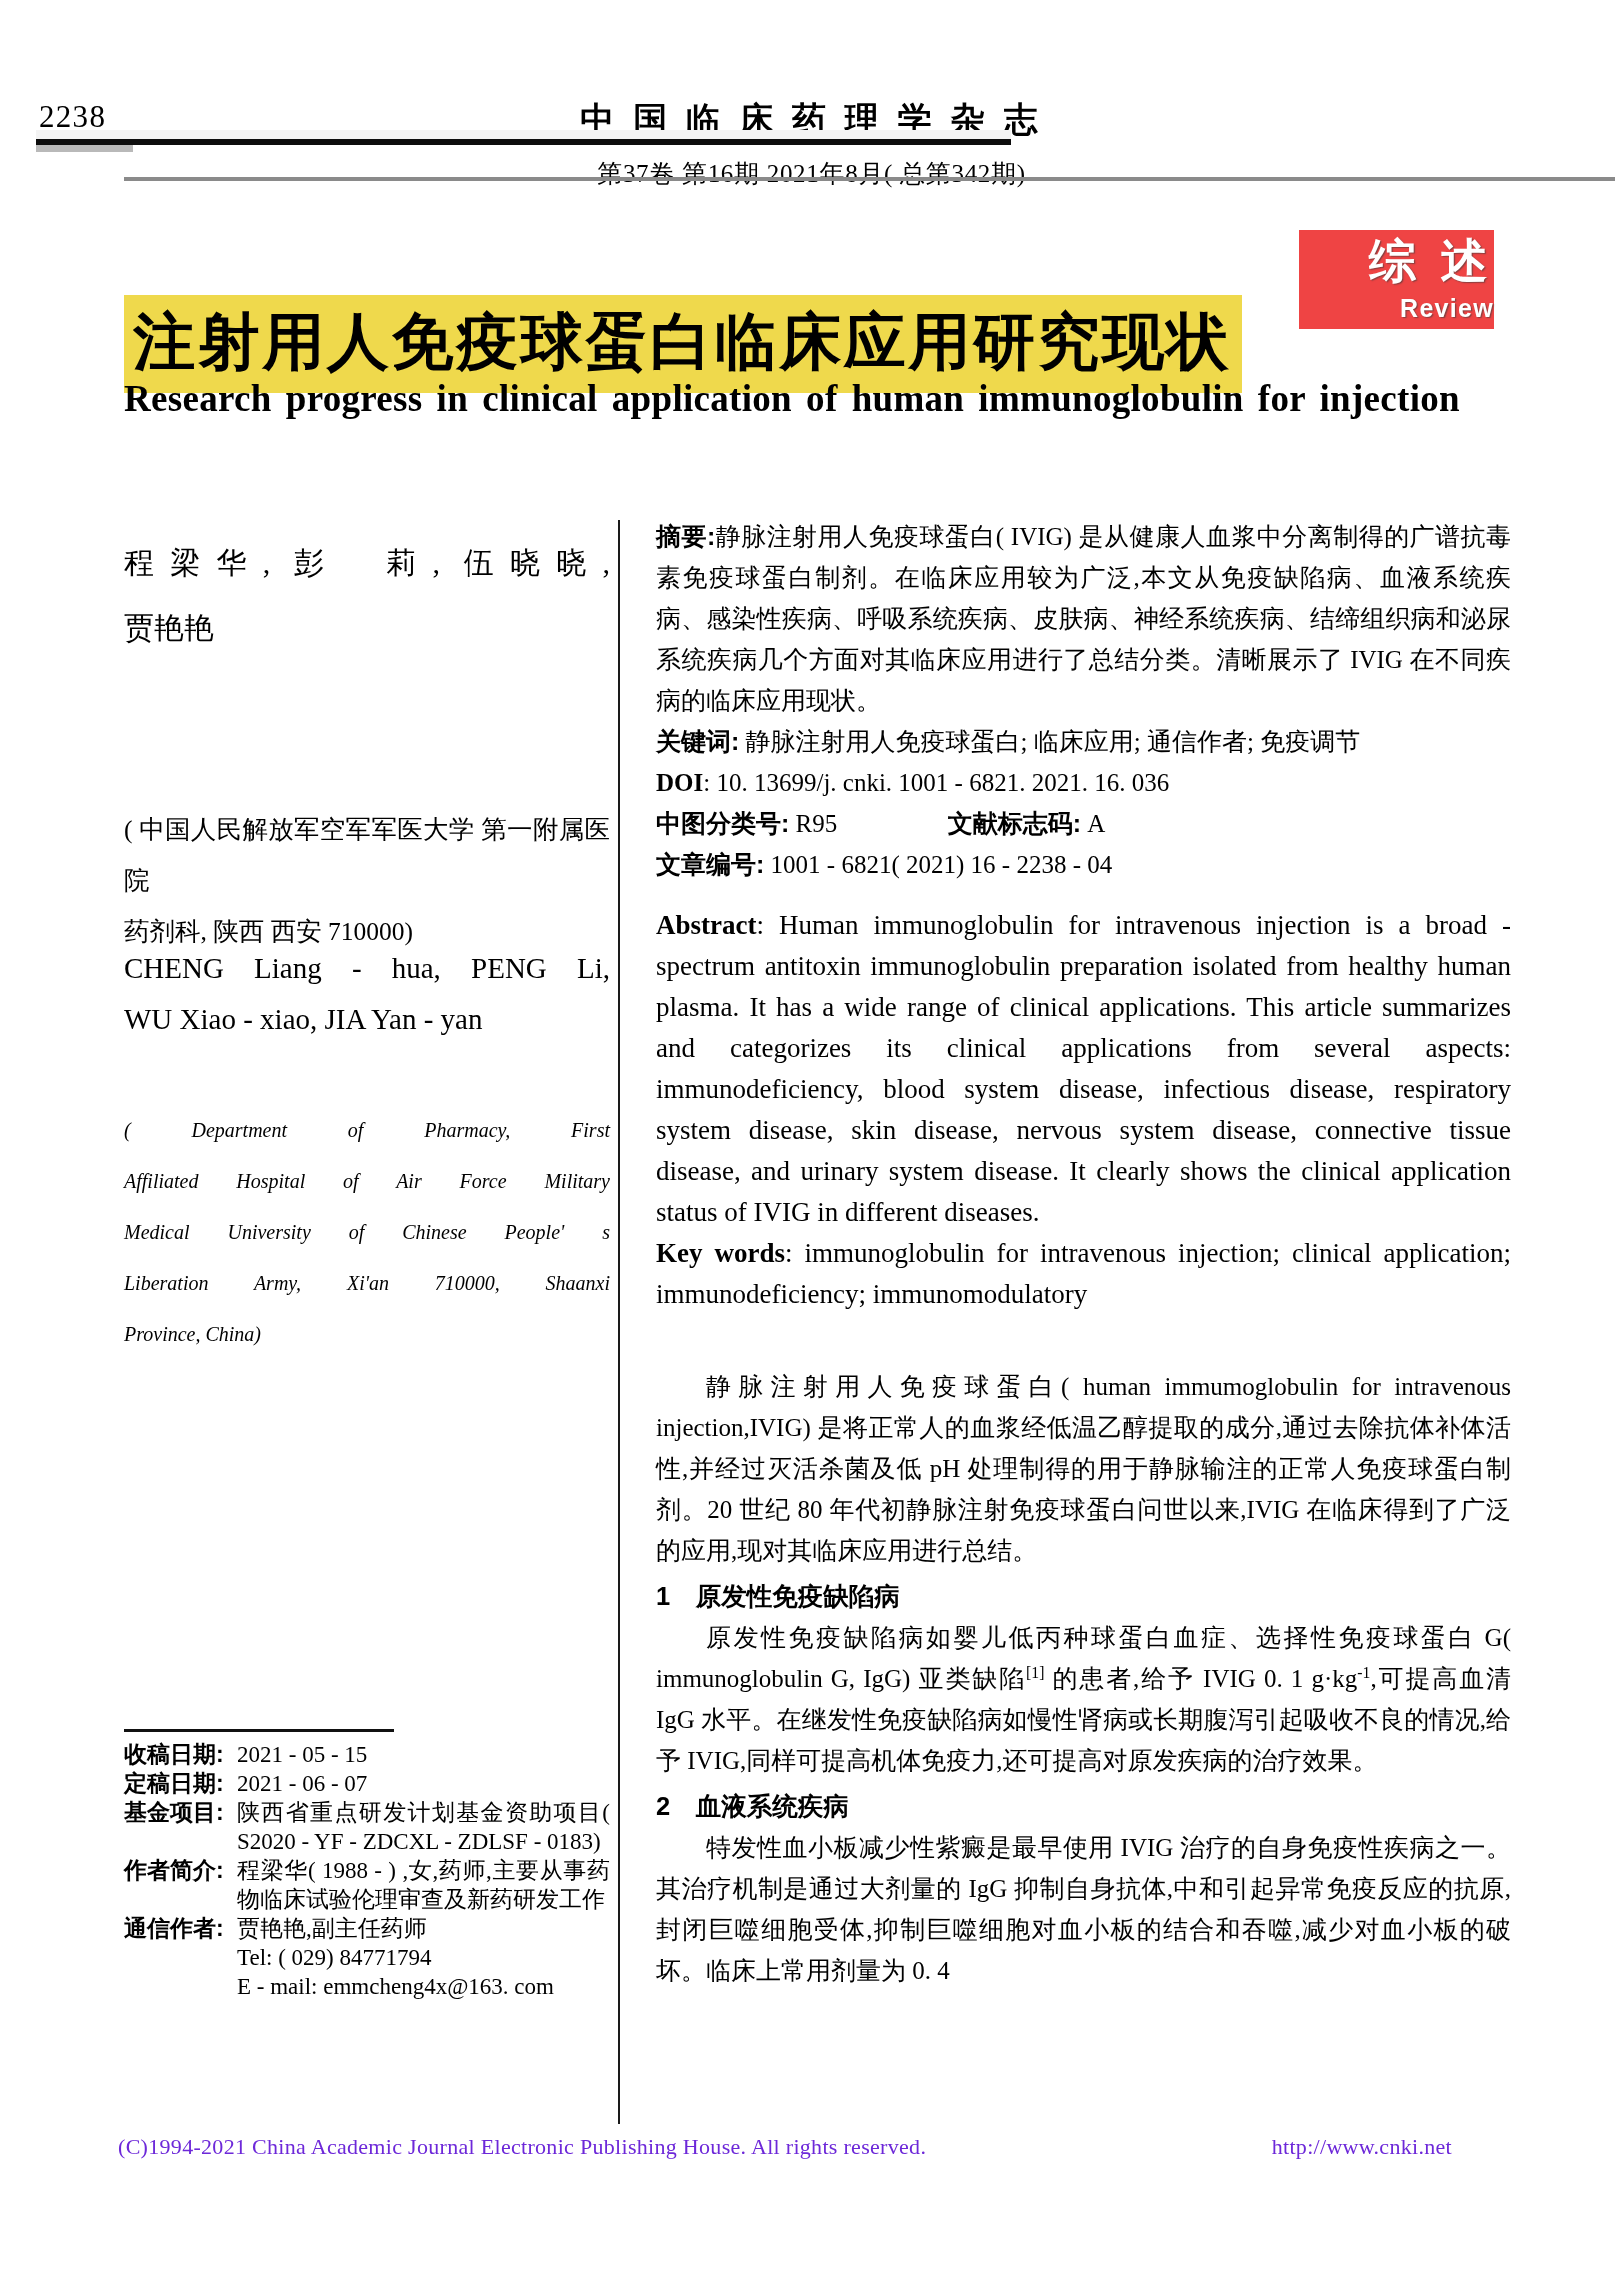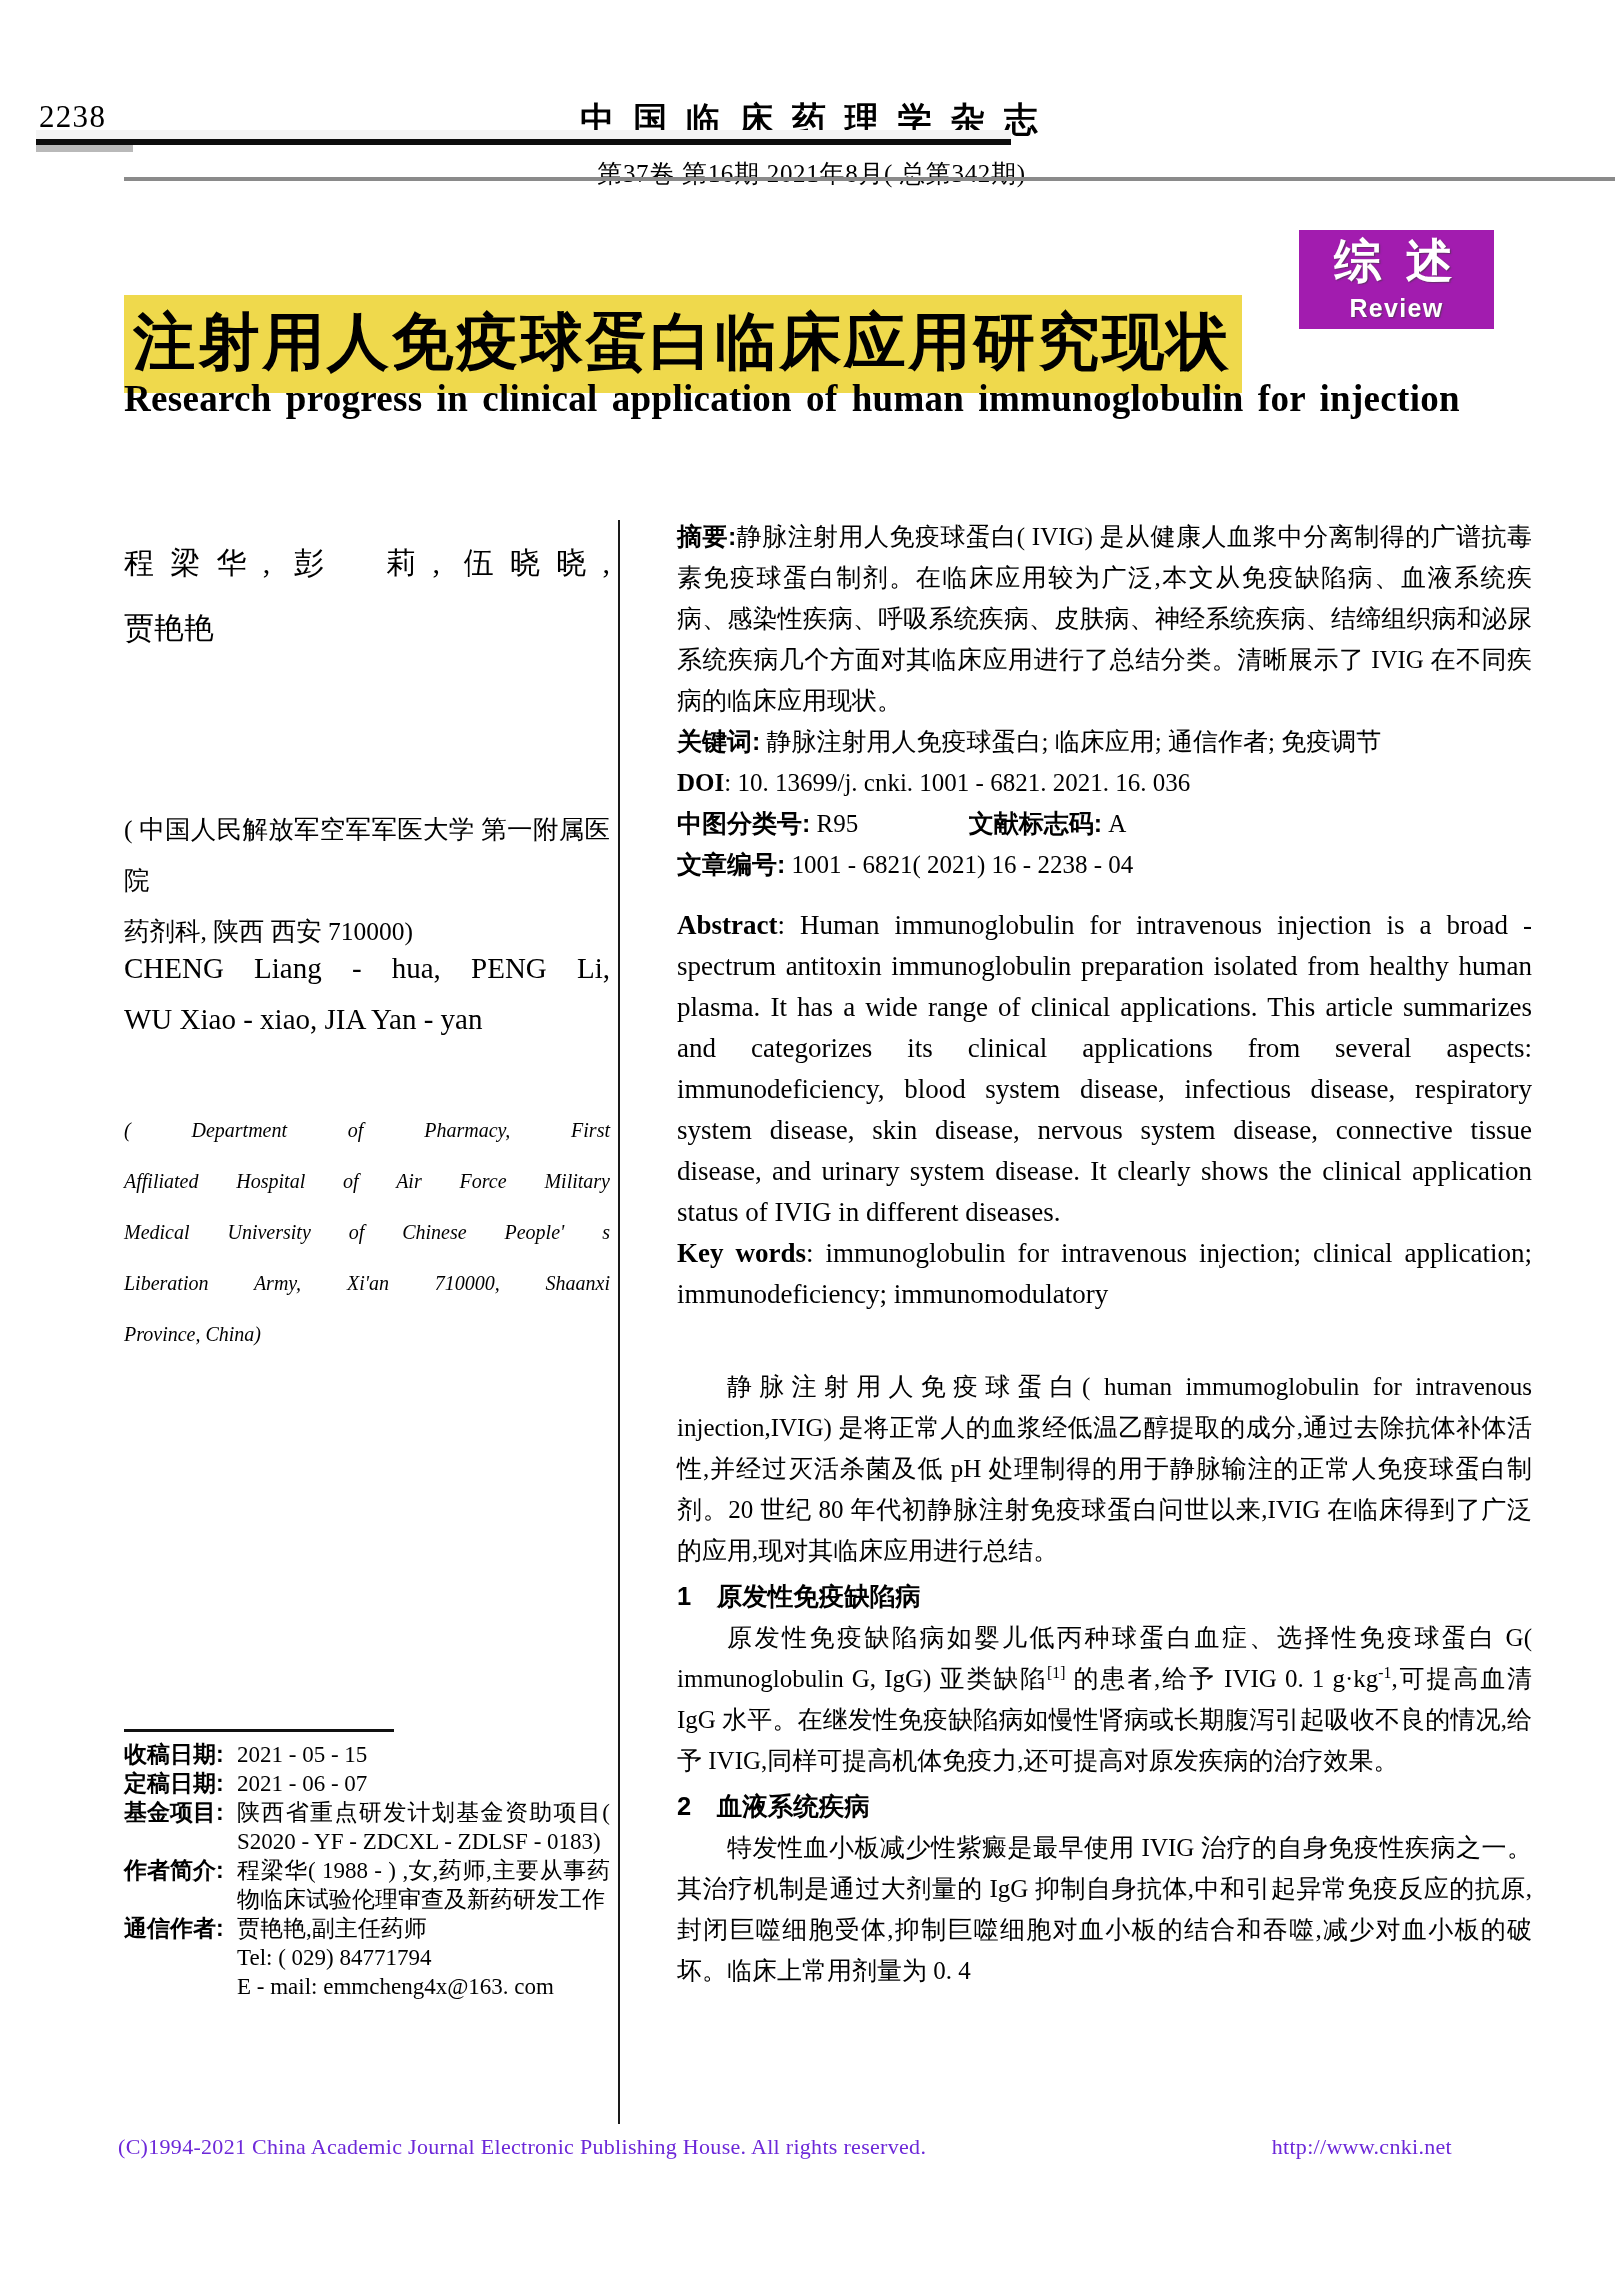--- a/index.html
+++ b/index.html
@@ -28,21 +28,21 @@
   .hdr-tab  { position: absolute; left: 36px; top: 145px; width: 97px; height: 7.2px; background: #b9b9b9; }
   .issue {
     position: absolute; left: 0; right: 0; top: 157px;
     text-align: center; font-size: 25px; letter-spacing: 0.7px;
   }
   .hdr-gray-rule { position: absolute; left: 124px; top: 177px; width: 1491px; height: 3.9px; background: #8a8a8a; }
 
   
   .badge {
     position: absolute; left: 1299px; top: 230px; width: 195px; height: 99px;
-    background: #a21caf; text-align: center; color: #ffffff;
+    background: #ef4444; text-align: right; color: #ffffff;
   }
   .badge-cn {
     font-size: 47px; font-weight: bold; line-height: 63px;
     letter-spacing: 6.5px; text-shadow: 1.3px 1.3px 1.3px rgba(60,60,60,.6);
   }
   .badge-en {
     font-family: "Liberation Sans", "DejaVu Sans", sans-serif;
     font-size: 25px; font-weight: bold; line-height: 29px; margin-top: 1.3px;
     letter-spacing: 1.3px; text-shadow: 1.3px 1.3px 1.3px rgba(60,60,60,.6);
   }
@@ -76,21 +76,21 @@
 
   .fn-rule { position: absolute; left: 124px; top: 1729px; width: 270px; height: 3.3px; background: #111; }
   .footnotes { top: 1740px; font-size: 23px; line-height: 29px; }
   .fn-row { position: relative; padding-left: 113px; text-align: justify; }
   .fn-label {
     position: absolute; left: 0; top: 0;
     font-family: "Liberation Sans", "DejaVu Sans", sans-serif; font-weight: bold;
   }
 
   
-  .right-col { position: absolute; left: 677px; top: 516px; width: 855px; }
+  .right-col { position: absolute; left: 656px; top: 516px; width: 855px; }
   .p-cn { font-size: 25px; line-height: 41px; text-align: justify; }
   .p-en { font-size: 27px; line-height: 41px; text-align: justify; }
   .lbl-hei { font-family: "Liberation Sans", "DejaVu Sans", sans-serif; font-weight: bold; }
   .lbl-bold { font-weight: bold; }
   .meta-line { font-size: 25px; line-height: 41px; }
   .clc-gap { display: inline-block; width: 98px; }
   .h-cn {
     font-family: "Liberation Sans", "DejaVu Sans", sans-serif; font-weight: bold;
     font-size: 25.5px; line-height: 41px; margin-top: 5.2px;
   }

